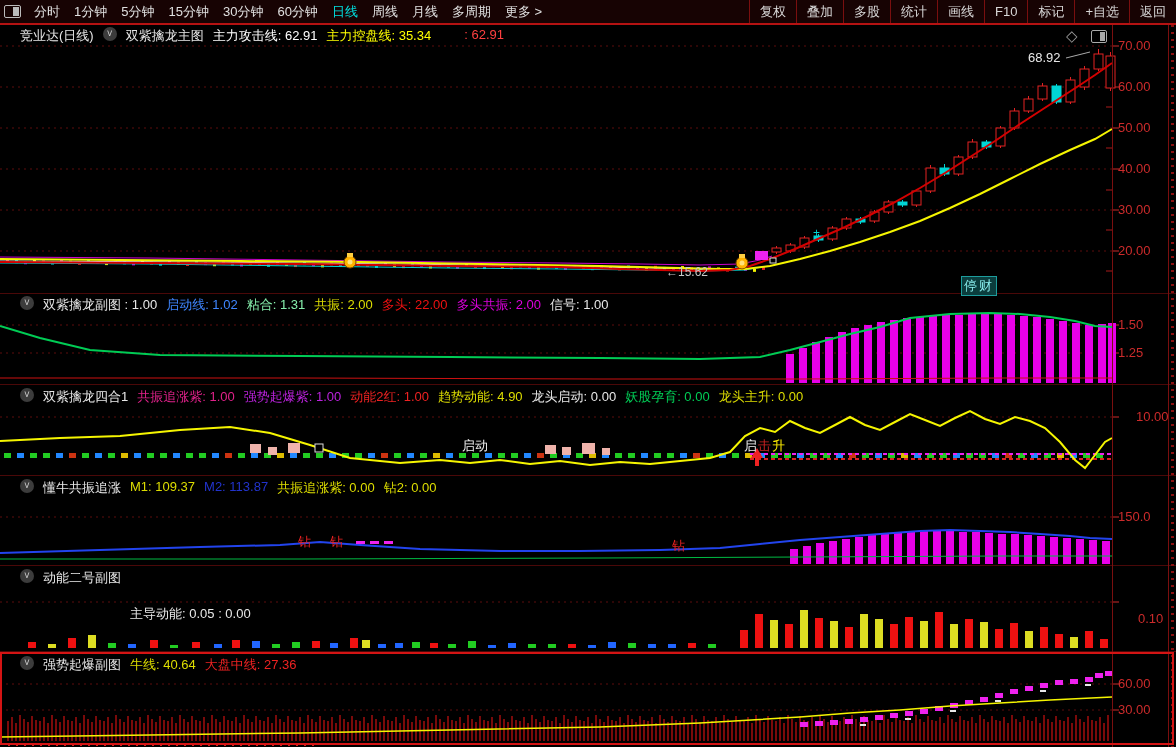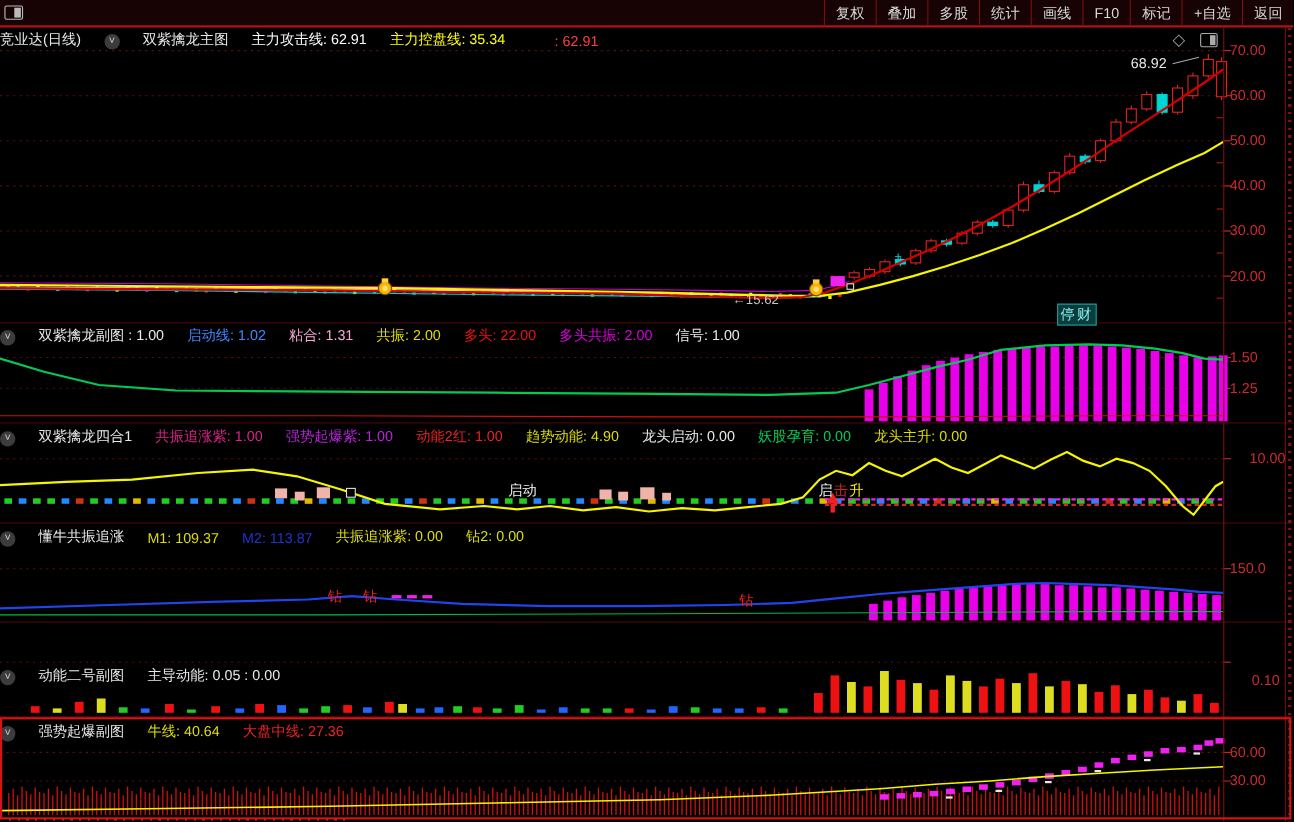--- a/index.html
+++ b/index.html
@@ -15,21 +15,21 @@
   .tools{margin-left:auto;display:flex;height:100%;align-items:center;padding-left:24px;}
   .tool{padding:0 10px;border-left:1px solid #7a0f0f;height:100%;display:flex;align-items:center;white-space:nowrap;color:#d8d8d8;}
   
   .sep{position:absolute;left:0;width:1176px;height:1px;background:#4a0808;z-index:2;}
   .vline{position:absolute;top:25px;bottom:0;width:1px;background:#7a0f0f;z-index:2;}
   .rticks{position:absolute;top:25px;bottom:0;left:1171px;width:3px;z-index:2;
           background:repeating-linear-gradient(to bottom,#8a1010 0 2px,transparent 2px 7px);}
   .active-border{position:absolute;left:0px;top:652px;width:1174px;height:93px;border:2px solid #d41414;
                  box-sizing:border-box;z-index:4;pointer-events:none;}
   
-  .phead{position:absolute;left:0;display:flex;align-items:flex-end;gap:21px;font-size:13px;white-space:nowrap;z-index:3;}
+  .phead{position:absolute;left:20px;display:flex;align-items:flex-start;gap:9px;font-size:13px;white-space:nowrap;z-index:3;}
   .chev{width:14px;height:14px;border-radius:50%;background:#3c3c3c;color:#cfcfcf;font-size:10px;line-height:14px;
         text-align:center;display:inline-block;}
   
   .axlabel{position:absolute;left:1118px;width:48px;font-size:13px;color:#cc2b2b;z-index:3;}
   
   .tingcai{position:absolute;left:961px;top:276px;font-size:13px;color:#8df2f2;background:#0b3d3d;
            border:1px solid #1d9d9d;padding:0 2px;letter-spacing:2px;z-index:3;}
   .diamond{position:absolute;left:1066px;top:27px;color:#999;font-size:15px;z-index:3;}
   .corner-ico{position:absolute;left:1091px;top:30px;width:14px;height:11px;border:1px solid #aaa;border-radius:2px;z-index:3;}
   .corner-ico i{position:absolute;right:1px;top:1px;bottom:1px;width:5px;background:#aaa;}
@@ -38,20 +38,21 @@
   svg{position:absolute;left:0;top:0;z-index:1;}
 </style>
 </head>
 <body>
 
 <div class="app">
   <div class="topbar">
     <span class="win-ico">
         <i></i>
       </span>
+    <span id="periods"><span class="period">分时</span><span class="period">1分钟</span><span class="period">5分钟</span><span class="period">15分钟</span><span class="period">30分钟</span><span class="period">60分钟</span><span class="period active">日线</span><span class="period">周线</span><span class="period">月线</span><span class="period">多周期</span><span class="period">更多 &gt;</span></span>
     <span class="tools" id="tools">
         <span class="tool">复权</span>
         <span class="tool">叠加</span>
         <span class="tool">多股</span>
         <span class="tool">统计</span>
         <span class="tool">画线</span>
         <span class="tool">F10</span>
         <span class="tool">标记</span>
         <span class="tool">+自选</span>
         <span class="tool">返回</span>
@@ -780,21 +781,21 @@
         <span class="chev">˅</span>
         <span style="color: rgb(232, 232, 232);">双紫擒龙主图</span>
         <span style="color: rgb(255, 255, 255);">主力攻击线: 62.91</span>
         <span style="color: rgb(255, 255, 0);">主力控盘线: 35.34</span>
         <span style="color: rgb(255, 64, 64); margin-left: 24px;">: 62.91</span>
       </div>
       <div class="phead" style="top: 296px;">
         <span class="chev">˅</span>
         <span style="color: rgb(232, 232, 232);">双紫擒龙副图 : 1.00</span>
         <span style="color: rgb(63, 134, 255);">启动线: 1.02</span>
-        <span style="color: #f9a8d4;">粘合: 1.31</span>
+        <span style="color: #86efac;">粘合: 1.31</span>
         <span style="color: rgb(221, 221, 0);">共振: 2.00</span>
         <span style="color: rgb(238, 17, 17);">多头: 22.00</span>
         <span style="color: rgb(221, 0, 221);">多头共振: 2.00</span>
         <span style="color: rgb(232, 232, 232);">信号: 1.00</span>
       </div>
       <div class="phead" style="top: 388px;">
         <span class="chev">˅</span>
         <span style="color: rgb(232, 232, 232);">双紫擒龙四合1</span>
         <span style="color: rgb(224, 33, 138);">共振追涨紫: 1.00</span>
         <span style="color: rgb(187, 34, 221);">强势起爆紫: 1.00</span>

